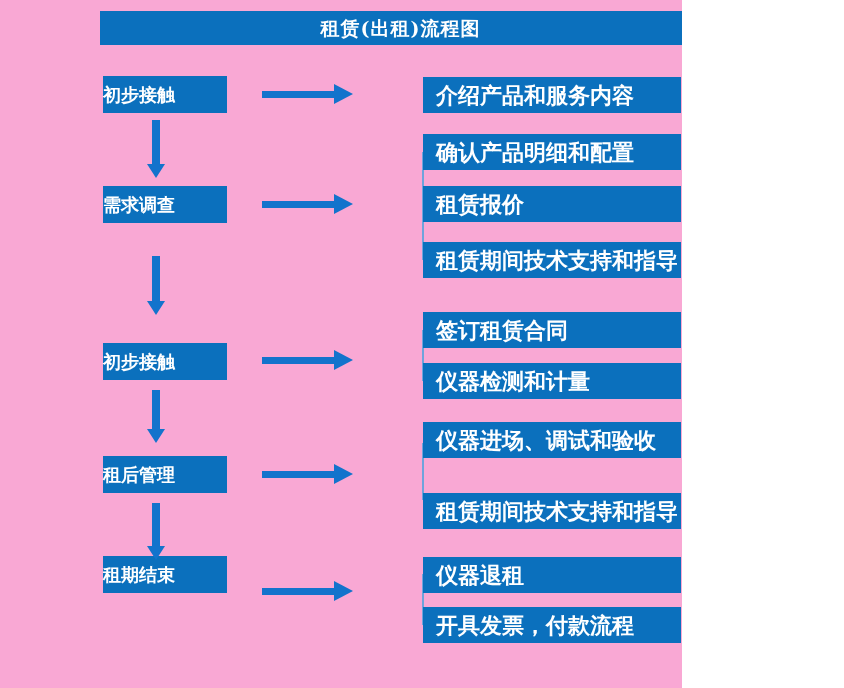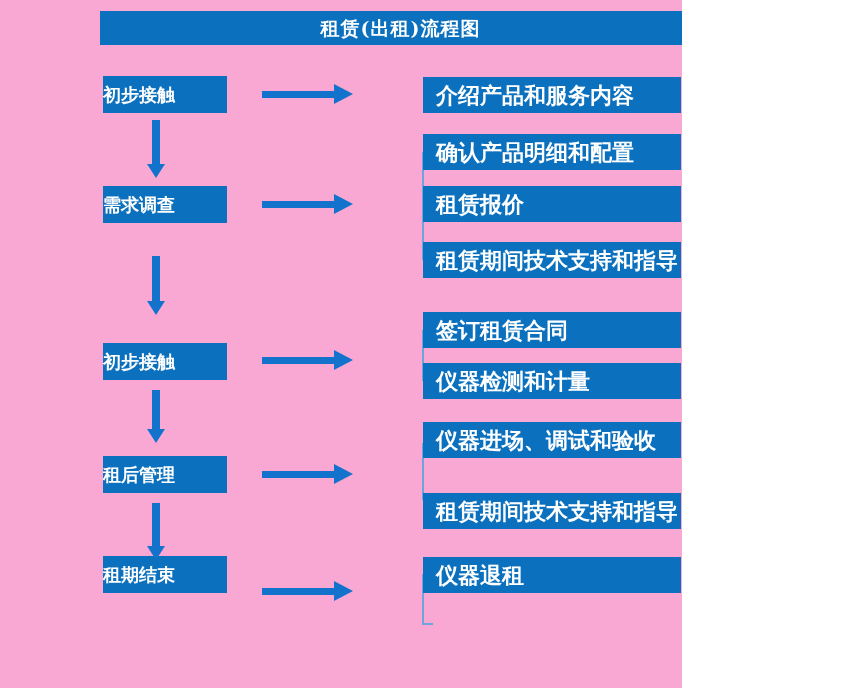--- a/index.html
+++ b/index.html
@@ -107,14 +107,15 @@
   <div class="detail-box" style="top:134px">确认产品明细和配置</div>
   <div class="detail-box" style="top:242px">租赁期间技术支持和指导</div>
 
   <div class="detail-box" style="top:312px">签订租赁合同</div>
   <div class="detail-box" style="top:363px">仪器检测和计量</div>
 
   <div class="detail-box" style="top:422px">仪器进场、调试和验收</div>
   <div class="detail-box" style="top:557px">仪器退租</div>
 
   <div class="detail-box" style="top:493px">租赁期间技术支持和指导</div>
+  <div class="detail-box" style="top:607px">开具发票，付款流程</div>
 
 </div>
 
 </body></html>

